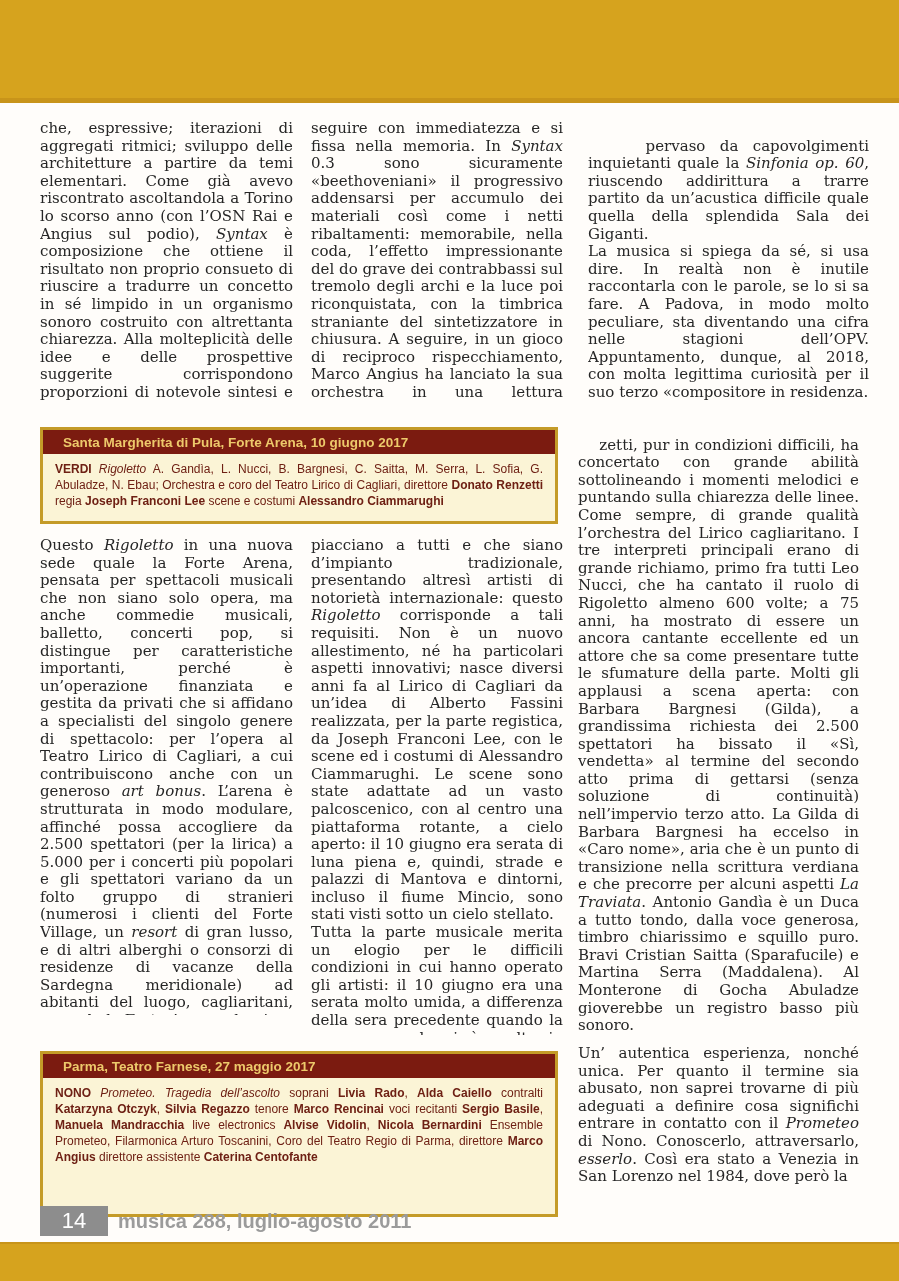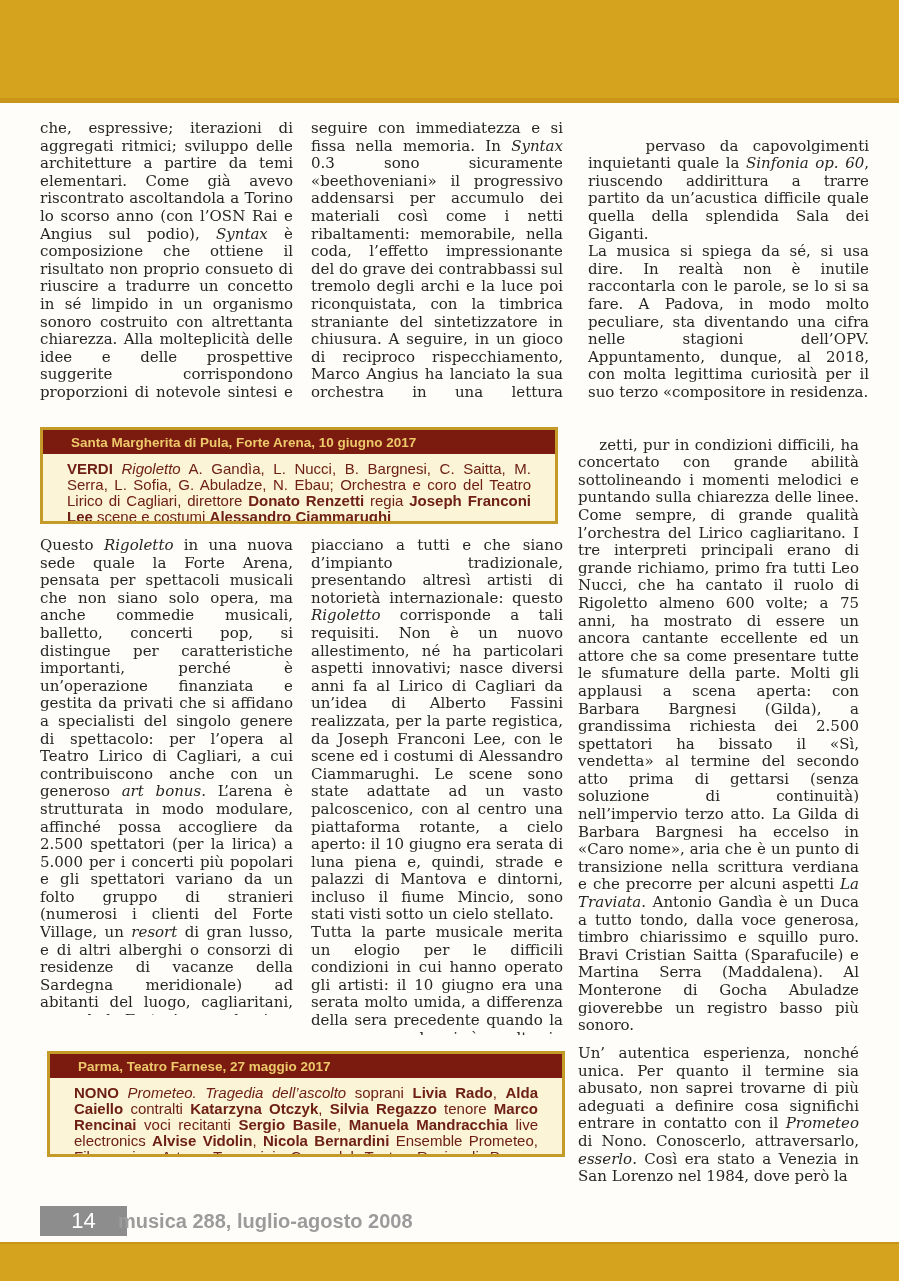--- a/index.html
+++ b/index.html
@@ -20,28 +20,28 @@
   .seg-i{font-style:italic;margin-top:36px;}
   .seg-b{font-weight:700;}
   .event-box{
     position:absolute;box-sizing:border-box;
     border:3px solid var(--box_border,#C49B28);
     background:var(--box_body_bg,#FBF4D6);overflow:hidden;
   }
   .event-box .hdr{
     background:var(--box_header_bg,#7B1B10);color:var(--box_header_text,#EDC96B);
     font-family:"Liberation Sans", sans-serif;font-weight:700;font-size:13.5px;
-    padding:5px 12px 4px 28px;
+    padding:5px 12px 4px 20px;
   }
   .event-box .bd{
-    font-family:"Liberation Sans", sans-serif;font-size:15px;line-height:16px;
-    color:var(--box_text,#6E2014);padding:7px 24px;text-align:justify;
+    font-family:"Liberation Sans", sans-serif;font-size:12px;line-height:16px;
+    color:var(--box_text,#6E2014);padding:7px 12px;text-align:justify;
   }
   .pagenum{
-    position:absolute;left:40px;top:1206px;width:87px;height:30px;
+    position:absolute;left:40px;top:1206px;width:68px;height:30px;
     background:var(--footer_box,#8D8D8D);color:#ffffff;
     font-family:"Liberation Sans", sans-serif;font-size:22px;
     text-align:center;line-height:30px;
   }
   .issue{
     position:absolute;left:118px;top:1206px;height:30px;line-height:30px;
     color:var(--footer_text,#9B9B9B);font-family:"Liberation Sans", sans-serif;
     font-size:20px;font-weight:700;
   }
 </style>
@@ -71,25 +71,25 @@
 Per un pubblico così differenziato è necessario offrire spettacoli che</span></div>
 
   <div class="col" style="left:311px;top:537px;width:252px;height:498px;"><span>piacciano a tutti e che siano d’impianto tradizionale, presentando altresì artisti di notorietà internazionale: questo </span><span class="seg-i">Rigoletto</span><span> corrisponde a tali requisiti. Non è un nuovo allestimento, né ha particolari aspetti innovativi; nasce diversi anni fa al Lirico di Cagliari da un’idea di Alberto Fassini realizzata, per la parte registica, da Joseph Franconi Lee, con le scene ed i costumi di Alessandro Ciammarughi. Le scene sono state adattate ad un vasto palcoscenico, con al centro una piattaforma rotante, a cielo aperto: il 10 giugno era serata di luna piena e, quindi, strade e palazzi di Mantova e dintorni, incluso il fiume Mincio, sono stati visti sotto un cielo stellato.
 Tutta la parte musicale merita un elogio per le difficili condizioni in cui hanno operato gli artisti: il 10 giugno era una serata molto umida, a differenza della sera precedente quando la prova generale si è svolta in condizioni migliori. Donato Ren-</span></div>
 
   <div class="col" style="left:578px;top:419px;width:281px;height:615px;">
     <span><span>zetti, pur in condizioni difficili, ha concertato con grande abilità sottolineando i momenti melodici e puntando sulla chiarezza delle linee. Come sempre, di grande qualità l’orchestra del Lirico cagliaritano. I tre interpreti principali erano di grande richiamo, primo fra tutti Leo Nucci, che ha cantato il ruolo di Rigoletto almeno 600 volte; a 75 anni, ha mostrato di essere un ancora cantante eccellente ed un attore che sa come presentare tutte le sfumature della parte. Molti gli applausi a scena aperta: con Barbara Bargnesi (Gilda), a grandissima richiesta dei 2.500 spettatori ha bissato il «Sì, vendetta» al termine del secondo atto prima di gettarsi (senza soluzione di continuità) nell’impervio terzo atto. La Gilda di Barbara Bargnesi ha eccelso in «Caro nome», aria che è un punto di transizione nella scrittura verdiana e che precorre per alcuni aspetti </span><span class="seg-i">La Traviata</span><span>. Antonio Gandìa è un Duca a tutto tondo, dalla voce generosa, timbro chiarissimo e squillo puro. Bravi Cristian Saitta (Sparafucile) e Martina Serra (Maddalena). Al Monterone di Gocha Abuladze gioverebbe un registro basso più sonoro.</span></span>
     <span class="sig">Giuseppe Mantova</span>
   </div>
 
-  <div class="event-box" style="left:47px;top:1051px;width:518px;height:106px;">
+  <div class="event-box" style="left:40px;top:1051px;width:518px;height:166px;">
     <div class="hdr">Parma, Teatro Farnese, 27 maggio 2017</div>
     <div class="bd"><span class="seg-b">NONO</span><span> </span><span class="seg-i">Prometeo. Tragedia dell’ascolto</span><span> soprani </span><span class="seg-b">Livia Rado</span><span>, </span><span class="seg-b">Alda Caiello</span><span> contralti </span><span class="seg-b">Katarzyna Otczyk</span><span>, </span><span class="seg-b">Silvia Regazzo</span><span> tenore </span><span class="seg-b">Marco Rencinai</span><span> voci recitanti </span><span class="seg-b">Sergio Basile</span><span>, </span><span class="seg-b">Manuela Mandracchia</span><span> live electronics </span><span class="seg-b">Alvise Vidolin</span><span>, </span><span class="seg-b">Nicola Bernardini</span><span> Ensemble Prometeo, Filarmonica Arturo Toscanini, Coro del Teatro Regio di Parma, direttore </span><span class="seg-b">Marco Angius</span><span> direttore assistente </span><span class="seg-b">Caterina Centofante</span></div>
   </div>
 
   <div class="col" style="left:578px;top:1045px;width:281px;height:155px;"><span>Un’ autentica esperienza, nonché unica. Per quanto il termine sia abusato, non saprei trovarne di più adeguati a definire cosa significhi entrare in contatto con il </span><span class="seg-i">Prometeo</span><span> di Nono. Conoscerlo, attraversarlo, </span><span class="seg-i">esserlo</span><span>. Così era stato a Venezia in San Lorenzo nel 1984, dove però la</span></div>
 
   <div class="pagenum">14</div>
-  <div class="issue">musica 288, luglio-agosto 2008</div>
+  <div class="issue">musica 288, luglio-agosto 2011</div>
 
   <div class="band band-bottom"></div>
 
 </div>
 
 </body></html>

